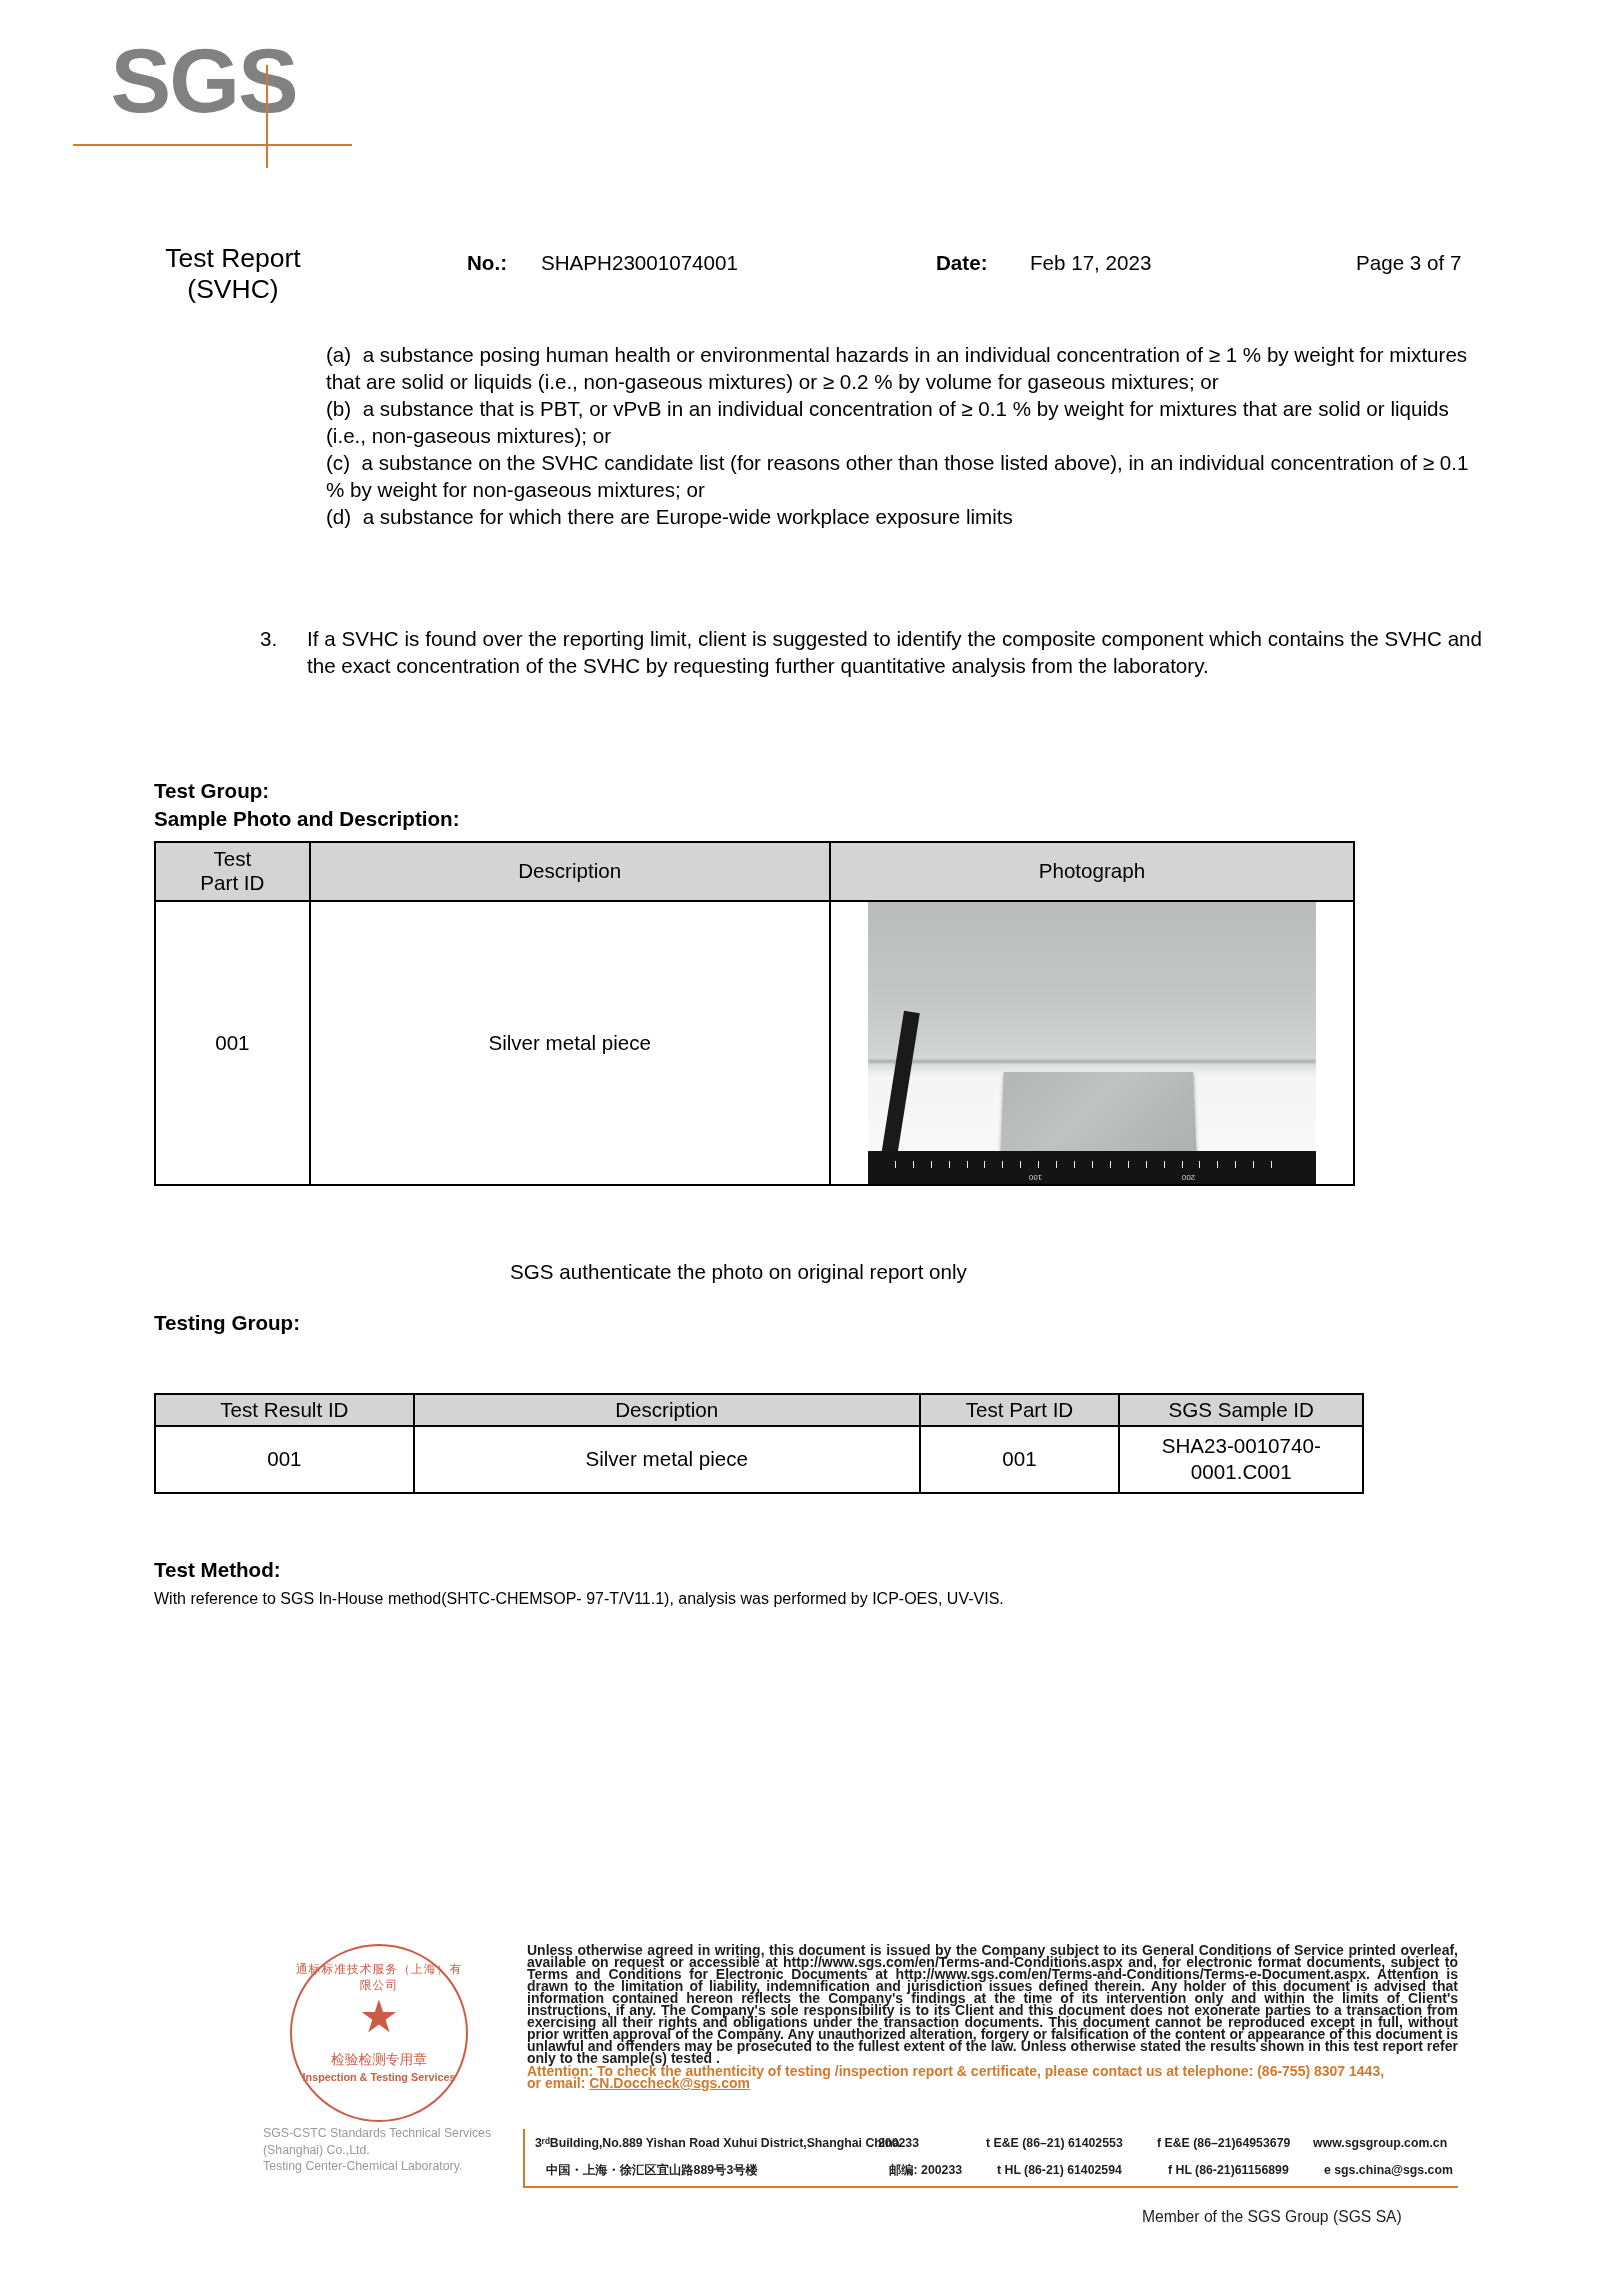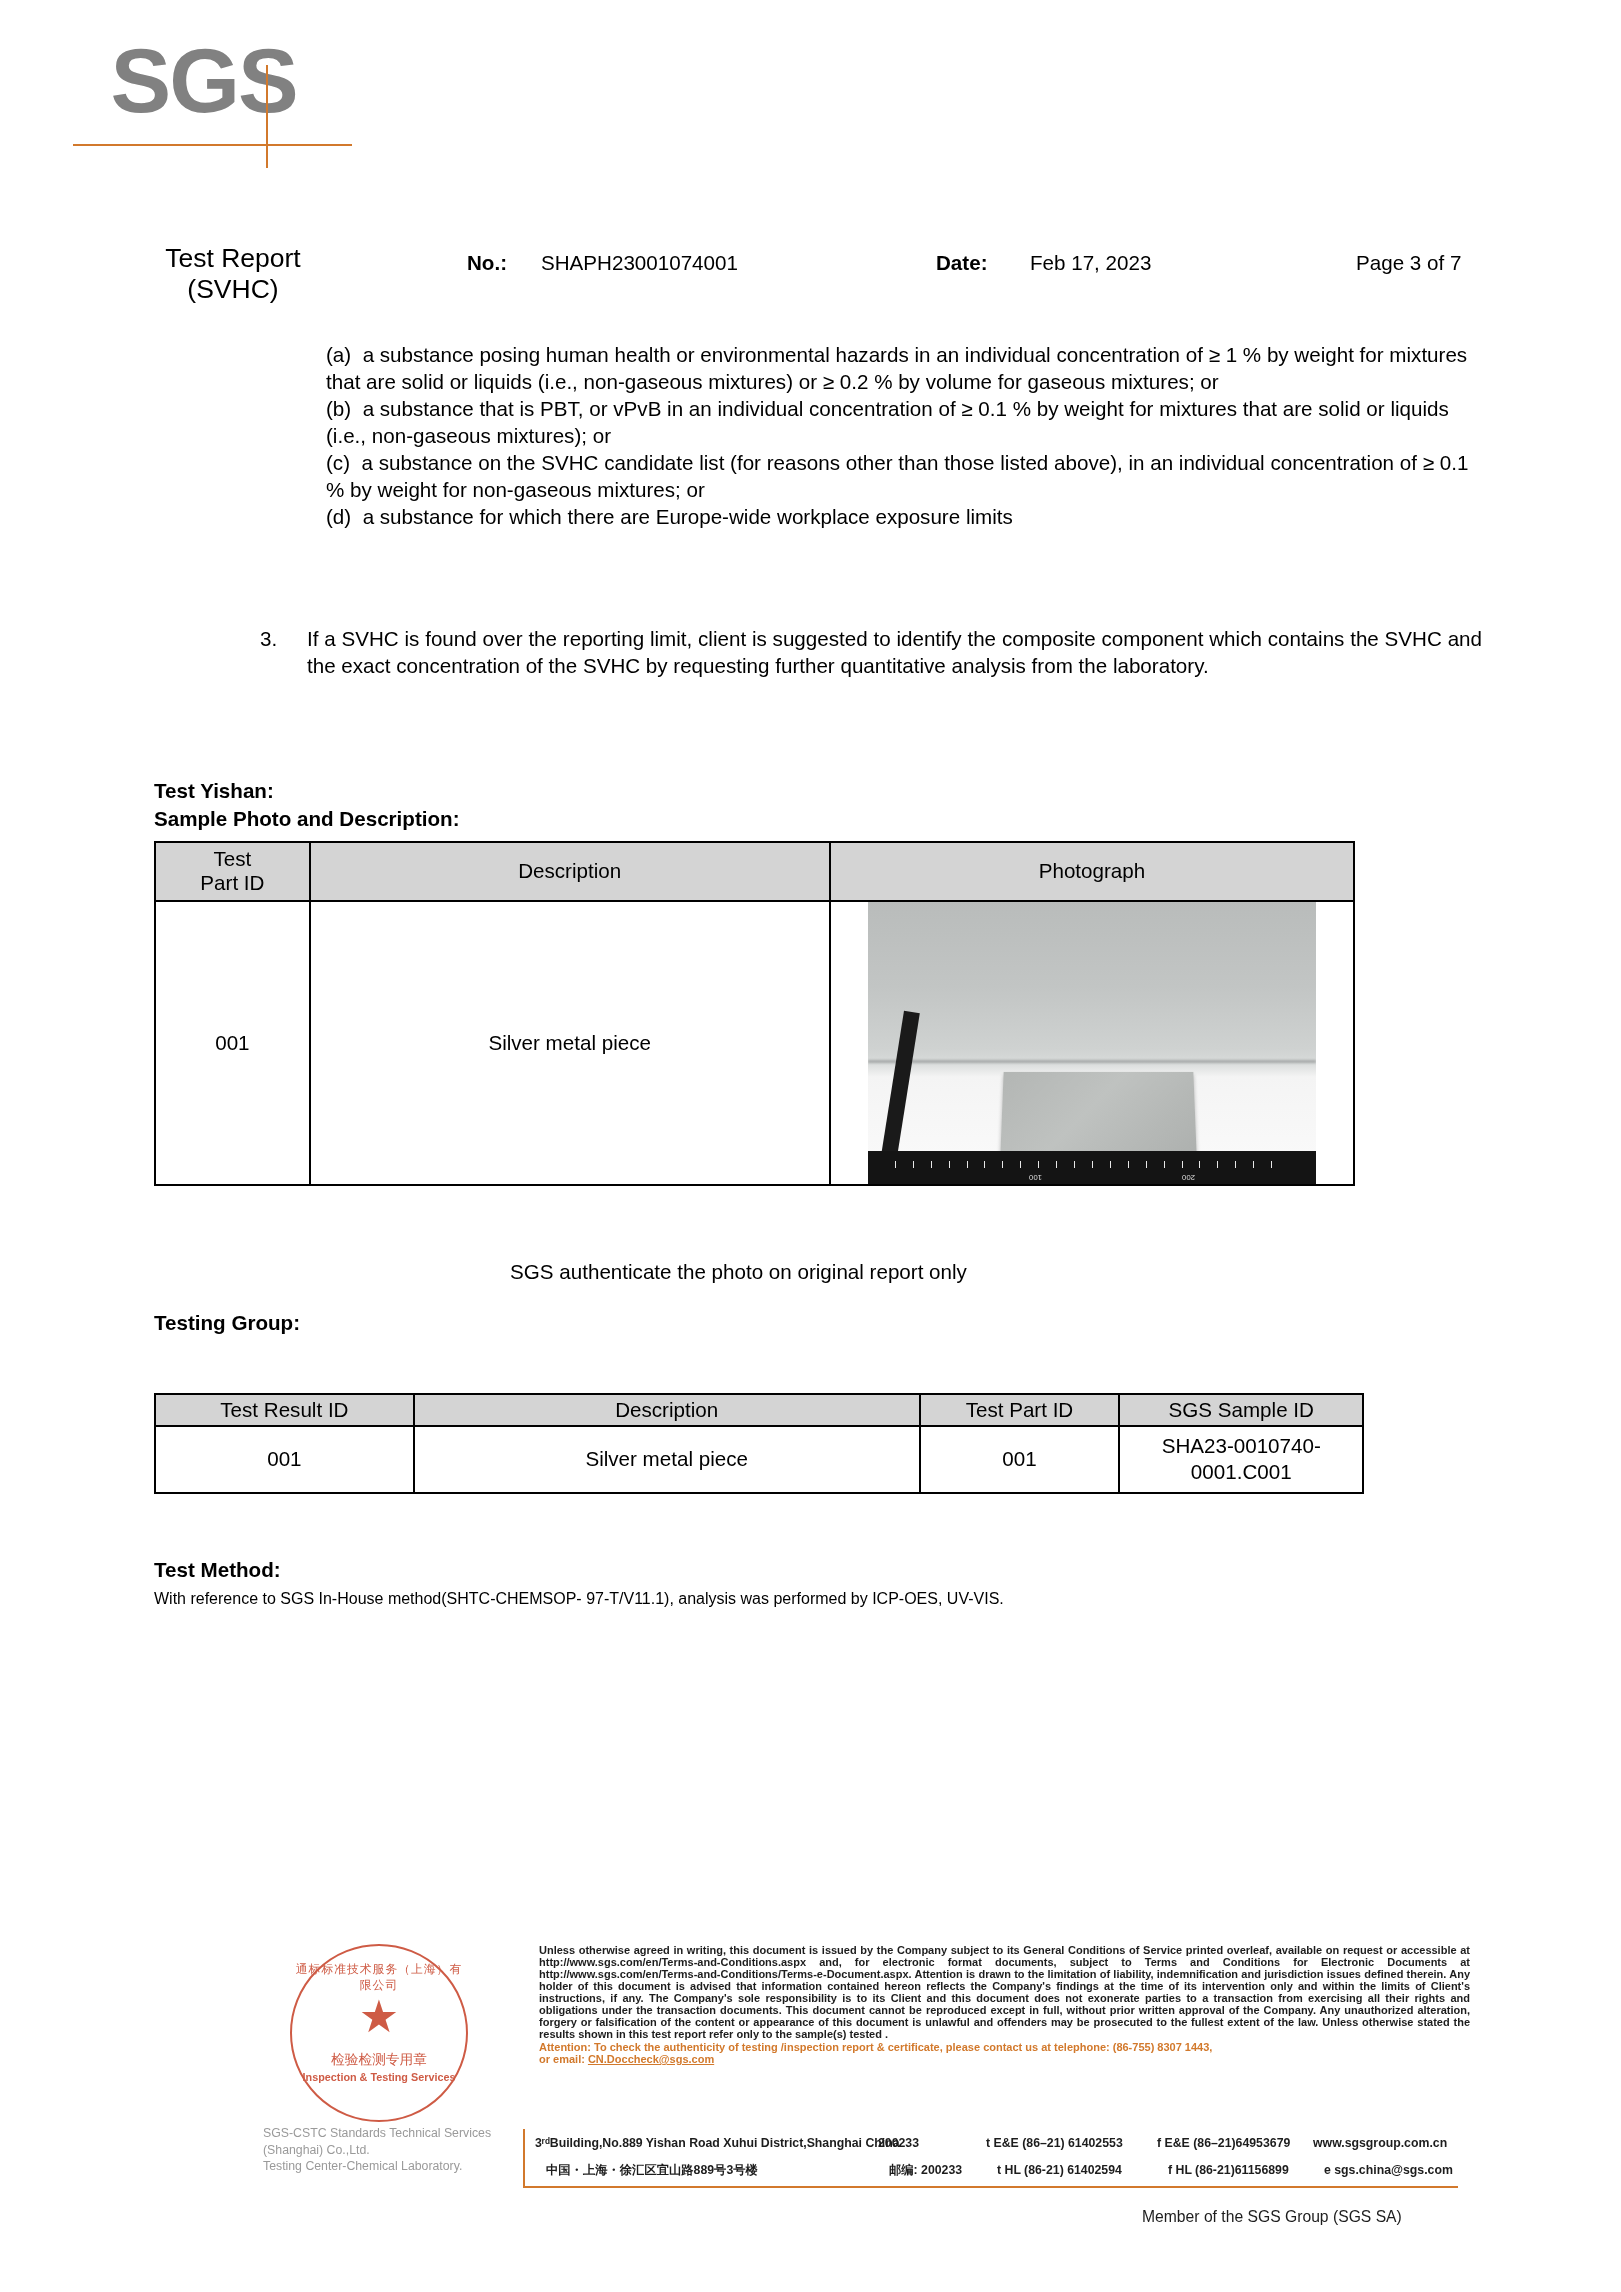--- a/index.html
+++ b/index.html
@@ -325,26 +325,25 @@
     font-size: 12.3px;
     line-height: 16.7px;
     color: #9a9a9a;
   }
 
   .legal {
     position: absolute;
     left: 527px;
     top: 1944px;
     width: 931px;
-    font-size: 11px;
+    font-size: 14px;
     line-height: 12px;
     font-weight: bold;
     text-align: justify;
     color: #1d1d1d;
-    margin-left: 12px;
   }
   .legal .attention {
     color: #d2792c;
     display: block;
     margin-top: 1px;
   }
   .legal .attention u { text-decoration: underline; }
 
   .addr-divider-v {
     position: absolute;
@@ -414,21 +413,21 @@
     <p><span class="clause-marker">(b)</span>&nbsp;&nbsp;<span>a substance that is PBT, or vPvB in an individual concentration of ≥ 0.1 % by weight for mixtures that are solid or liquids (i.e., non-gaseous mixtures); or</span></p>
     <p><span class="clause-marker">(c)</span>&nbsp;&nbsp;<span>a substance on the SVHC candidate list (for reasons other than those listed above), in an individual concentration of ≥ 0.1 % by weight for non-gaseous mixtures; or</span></p>
     <p><span class="clause-marker">(d)</span>&nbsp;&nbsp;<span>a substance for which there are Europe-wide workplace exposure limits</span></p>
   </div>
 
   <div class="numbered-item">
     <span class="num">3.</span>
     <div class="num-body">If a SVHC is found over the reporting limit, client is suggested to identify the composite component which contains the SVHC and the exact concentration of the SVHC by requesting further quantitative analysis from the laboratory.</div>
   </div>
 
-  <div class="heading" id="h-test-sample">Test Yishan:</div>
+  <div class="heading" id="h-test-sample">Test Group:</div>
   <div class="heading" id="h-sample-photo">Sample Photo and Description:</div>
 
   <table class="doc" id="sample-table">
     <thead>
       <tr>
         <th class="c1">
           <div>Test</div>
           <div>Part ID</div>
         </th>
         <th class="c2">Description</th>

